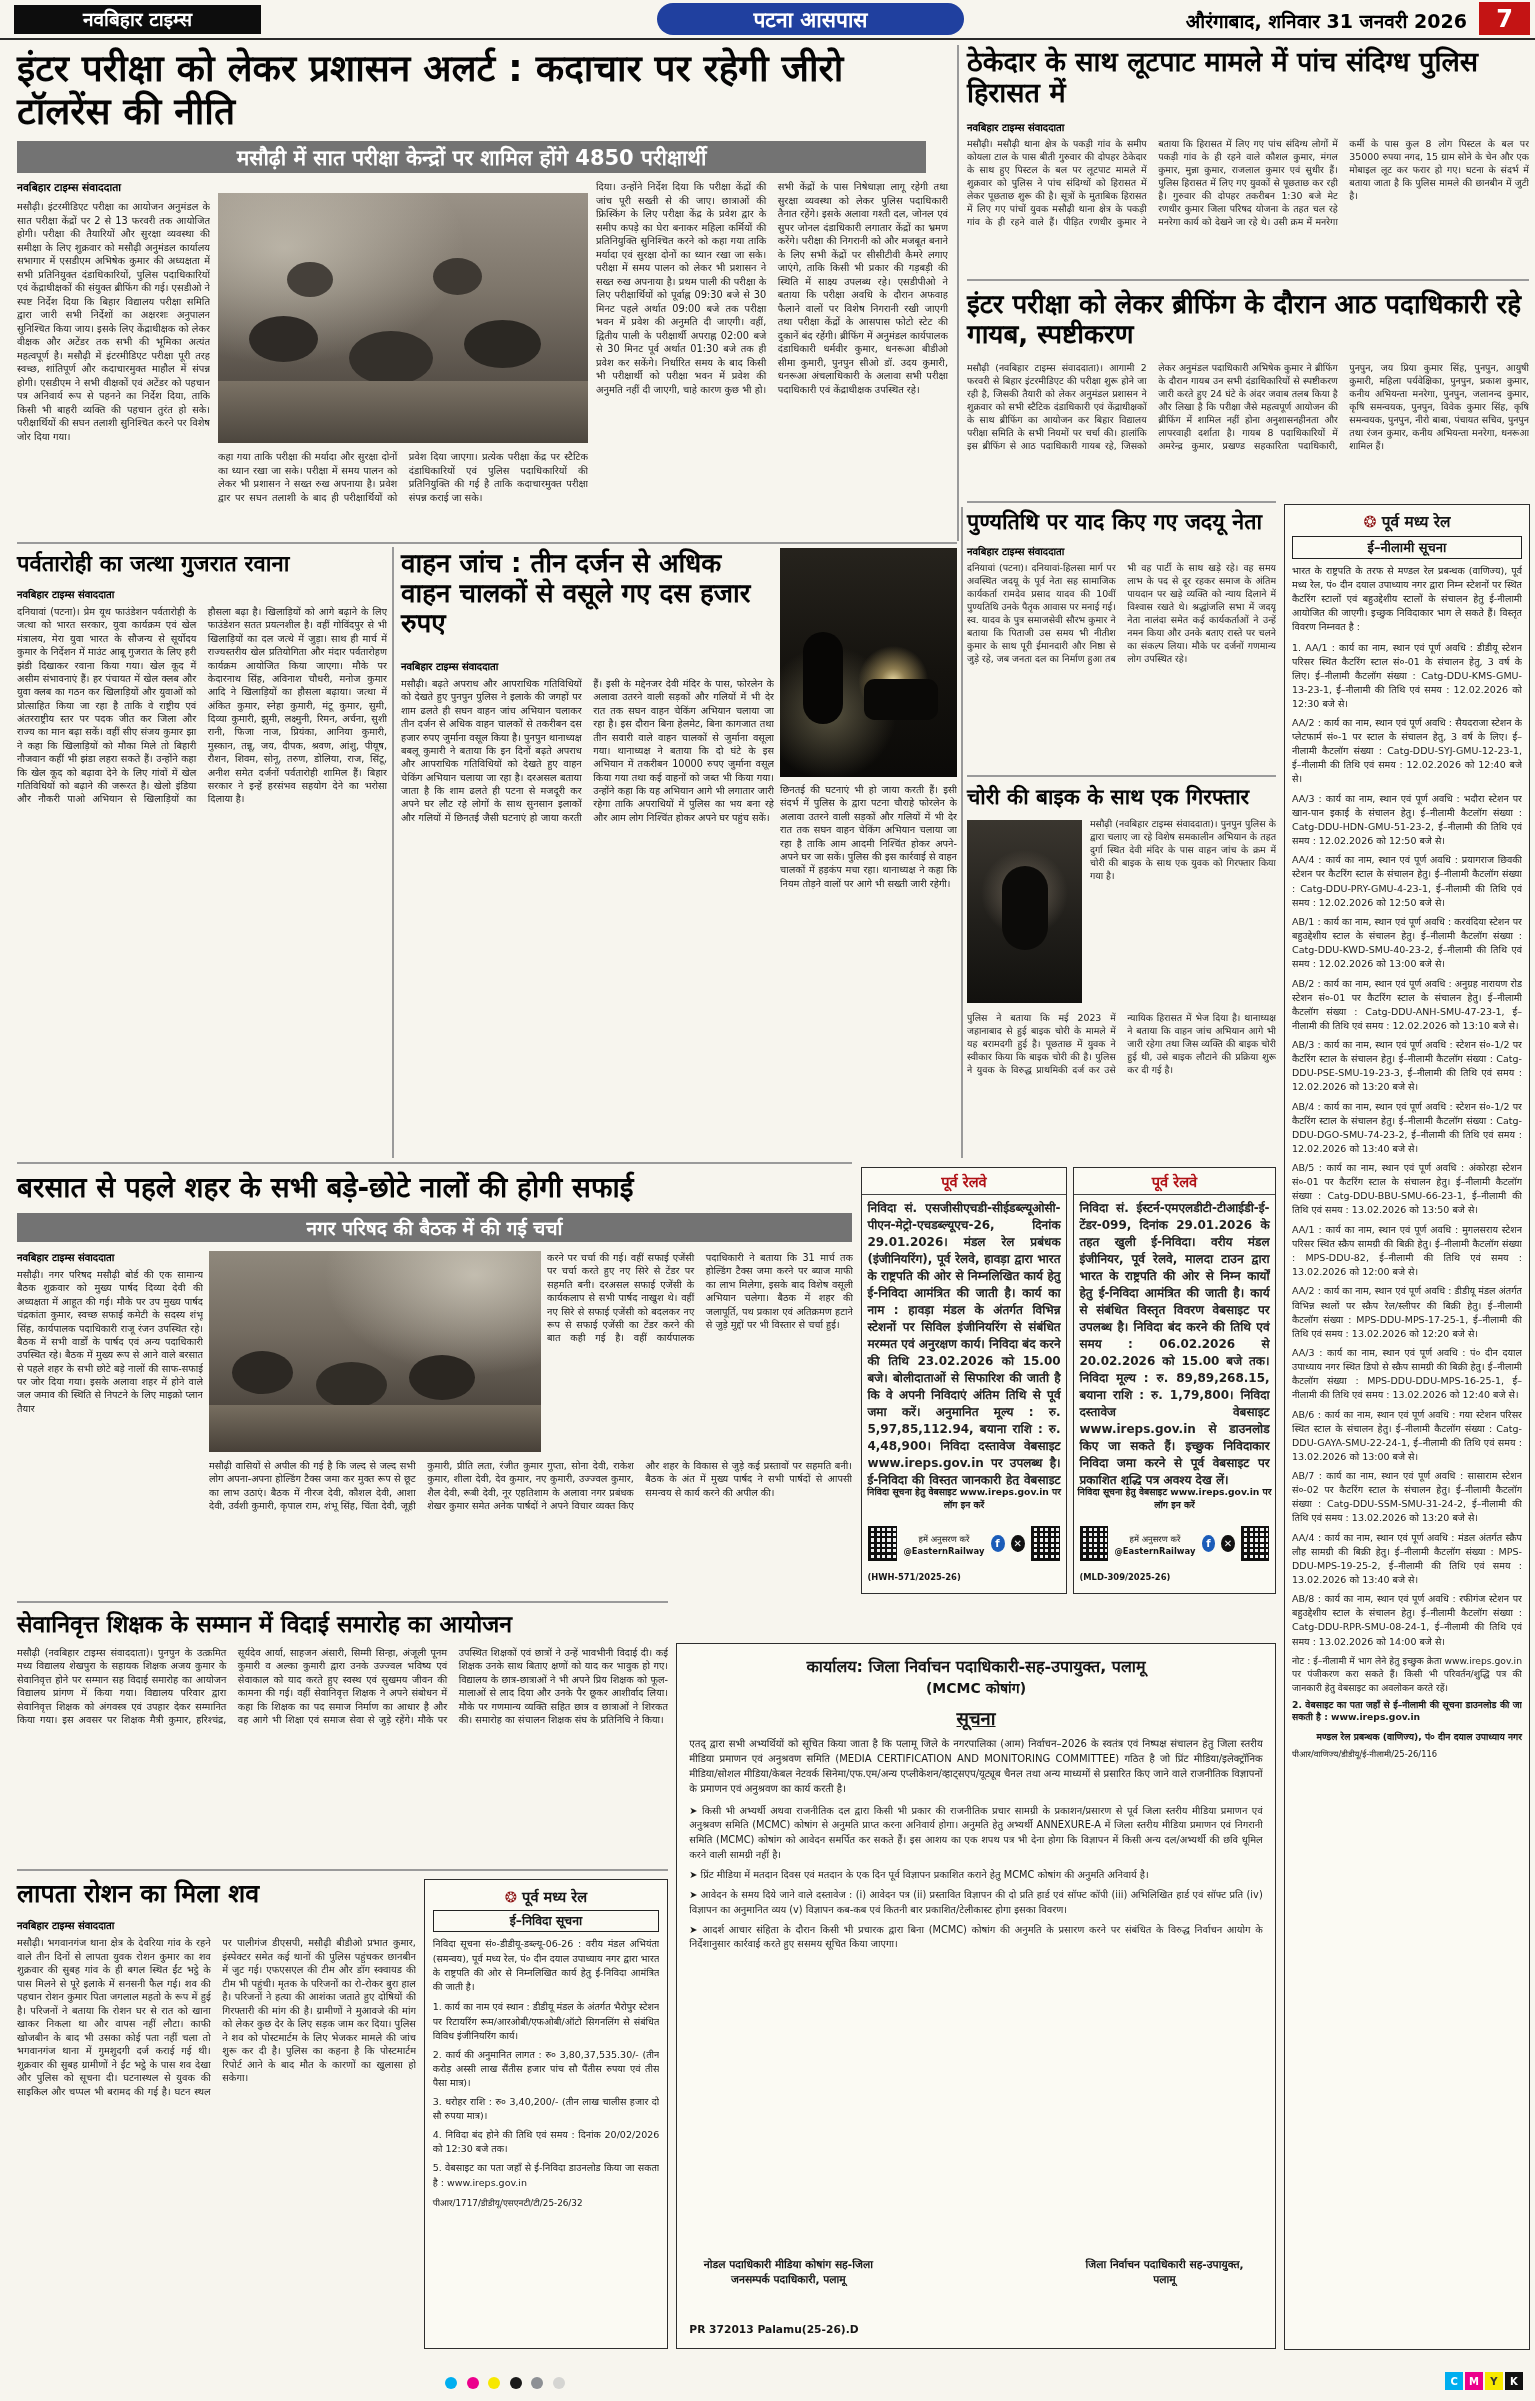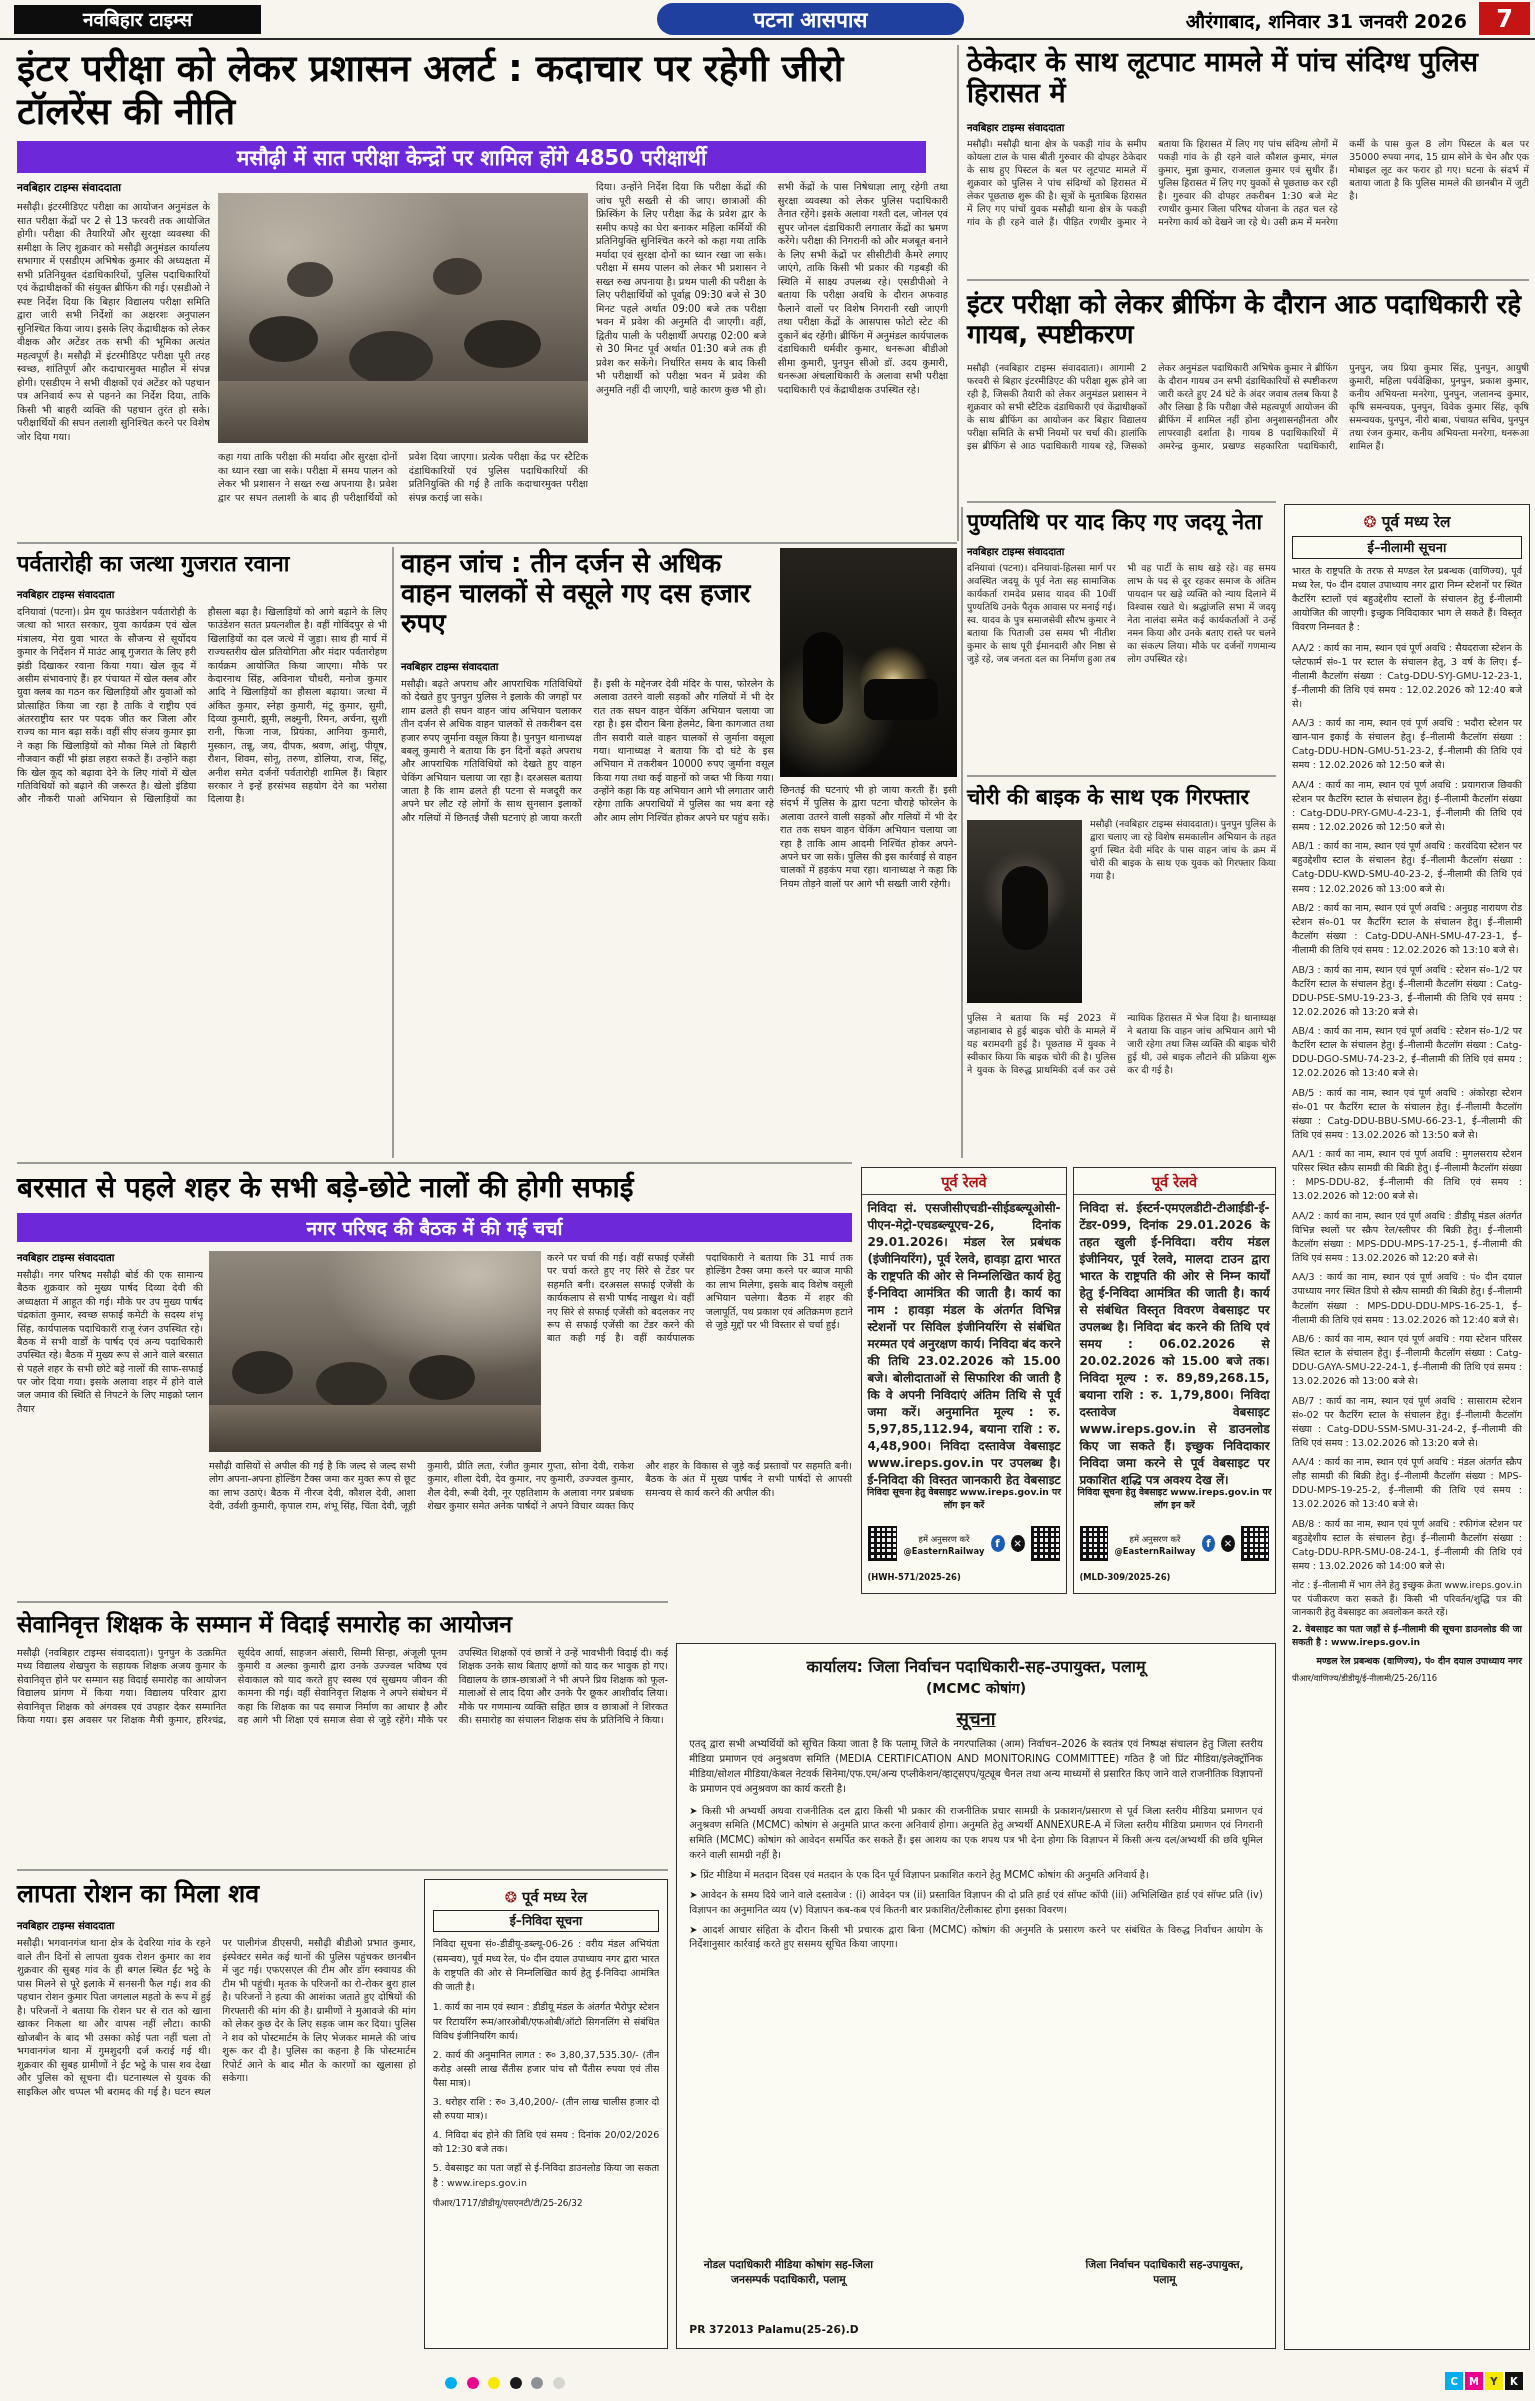--- a/index.html
+++ b/index.html
@@ -5,21 +5,21 @@
   *{margin:0;padding:0;box-sizing:border-box;}
   html,body{background:#9a9a9a;}
   .page{position:relative;width:1535px;height:2401px;background:#f7f5ee;
         font-family:"DejaVu Sans","Liberation Sans",sans-serif;color:#161616;overflow:hidden;margin:0 auto;}
   .abs{position:absolute;}
   .hl{font-weight:700;line-height:1.16;color:#050505;}
   .bt{font-size:9.8px;line-height:1.38;text-align:justify;overflow:hidden;color:#1c1c1c;}
   .c2{column-count:2;column-gap:11.5px;}
   .c3{column-count:3;column-gap:11.5px;}
   .byl{font-weight:700;font-size:10.7px;color:#000;}
-  .band{background:#6d28d9;color:#fff;font-weight:700;display:flex;align-items:center;justify-content:center;}
+  .band{background:#737373;color:#fff;font-weight:700;display:flex;align-items:center;justify-content:center;}
   .rule{background:#2a2a2a;}
   .box{border:1.5px solid #2e2e2e;background:#fbfaf3;}
   .photo{overflow:hidden;}
   .blob{position:absolute;border-radius:50%;}
   .qr{width:35px;height:35px;border:1.5px solid #111;
       background:repeating-linear-gradient(0deg,#111 0 2.3px,transparent 2.3px 5.4px),
                  repeating-linear-gradient(90deg,#111 0 2.3px,#f0f0f0 2.3px 5.4px);}
   .soc{width:17px;height:17px;border-radius:50%;color:#fff;font-size:10px;font-weight:700;
        display:flex;align-items:center;justify-content:center;}
   .rail-org{color:#b01116;font-weight:700;text-align:center;font-size:14.6px;padding:3.1px 0;border-bottom:1.2px solid #444;}
@@ -99,20 +99,21 @@
 
   <div class="abs box" style="left:1284px;top:504px;width:246px;height:1846px;padding:6.1px 7px;overflow:hidden;">
     <div class="cen" style="font-weight:700;font-size:15.4px;">
       <span style="color:#8c1212;">❂</span>
       <span>पूर्व मध्य रेल</span>
     </div>
     <div class="cen" style="font-weight:700;font-size:13px;border:1.2px solid #222;margin:3.8px 0 5.4px;padding:1.5px 0;">
       <span>ई–नीलामी सूचना</span>
     </div>
     <div class="bt" style="font-size:9.5px;line-height:1.48;margin-bottom:6.1px;">भारत के राष्ट्रपति के तरफ से मण्डल रेल प्रबन्धक (वाणिज्य), पूर्व मध्य रेल, पं० दीन दयाल उपाध्याय नगर द्वारा निम्न स्टेशनों पर स्थित कैटरिंग स्टालों एवं बहुउद्देशीय स्टालों के संचालन हेतु ई-नीलामी आयोजित की जाएगी। इच्छुक निविदाकार भाग ले सकते हैं। विस्तृत विवरण निम्नवत है :</div>
+    <div class="bt aucE" style="font-size:9.5px;line-height:1.48;">1. AA/1 : कार्य का नाम, स्थान एवं पूर्ण अवधि : डीडीयू स्टेशन परिसर स्थित कैटरिंग स्टाल सं०-01 के संचालन हेतु, 3 वर्ष के लिए। ई–नीलामी कैटलॉग संख्या : Catg-DDU-KMS-GMU-13-23-1, ई–नीलामी की तिथि एवं समय : 12.02.2026 को 12:30 बजे से।</div>
     <div class="bt aucE" style="font-size:9.5px;line-height:1.48;">AA/2 : कार्य का नाम, स्थान एवं पूर्ण अवधि : सैयदराजा स्टेशन के प्लेटफार्म सं०-1 पर स्टाल के संचालन हेतु, 3 वर्ष के लिए। ई–नीलामी कैटलॉग संख्या : Catg-DDU-SYJ-GMU-12-23-1, ई–नीलामी की तिथि एवं समय : 12.02.2026 को 12:40 बजे से।</div>
     <div class="bt aucE" style="font-size:9.5px;line-height:1.48;">AA/3 : कार्य का नाम, स्थान एवं पूर्ण अवधि : भदौरा स्टेशन पर खान-पान इकाई के संचालन हेतु। ई–नीलामी कैटलॉग संख्या : Catg-DDU-HDN-GMU-51-23-2, ई–नीलामी की तिथि एवं समय : 12.02.2026 को 12:50 बजे से।</div>
     <div class="bt aucE" style="font-size:9.5px;line-height:1.48;">AA/4 : कार्य का नाम, स्थान एवं पूर्ण अवधि : प्रयागराज छिवकी स्टेशन पर कैटरिंग स्टाल के संचालन हेतु। ई–नीलामी कैटलॉग संख्या : Catg-DDU-PRY-GMU-4-23-1, ई–नीलामी की तिथि एवं समय : 12.02.2026 को 12:50 बजे से।</div>
     <div class="bt aucE" style="font-size:9.5px;line-height:1.48;">AB/1 : कार्य का नाम, स्थान एवं पूर्ण अवधि : करवंदिया स्टेशन पर बहुउद्देशीय स्टाल के संचालन हेतु। ई–नीलामी कैटलॉग संख्या : Catg-DDU-KWD-SMU-40-23-2, ई–नीलामी की तिथि एवं समय : 12.02.2026 को 13:00 बजे से।</div>
     <div class="bt aucE" style="font-size:9.5px;line-height:1.48;">AB/2 : कार्य का नाम, स्थान एवं पूर्ण अवधि : अनुग्रह नारायण रोड स्टेशन सं०-01 पर कैटरिंग स्टाल के संचालन हेतु। ई–नीलामी कैटलॉग संख्या : Catg-DDU-ANH-SMU-47-23-1, ई–नीलामी की तिथि एवं समय : 12.02.2026 को 13:10 बजे से।</div>
     <div class="bt aucE" style="font-size:9.5px;line-height:1.48;">AB/3 : कार्य का नाम, स्थान एवं पूर्ण अवधि : स्टेशन सं०-1/2 पर कैटरिंग स्टाल के संचालन हेतु। ई–नीलामी कैटलॉग संख्या : Catg-DDU-PSE-SMU-19-23-3, ई–नीलामी की तिथि एवं समय : 12.02.2026 को 13:20 बजे से।</div>
     <div class="bt aucE" style="font-size:9.5px;line-height:1.48;">AB/4 : कार्य का नाम, स्थान एवं पूर्ण अवधि : स्टेशन सं०-1/2 पर कैटरिंग स्टाल के संचालन हेतु। ई–नीलामी कैटलॉग संख्या : Catg-DDU-DGO-SMU-74-23-2, ई–नीलामी की तिथि एवं समय : 12.02.2026 को 13:40 बजे से।</div>
     <div class="bt aucE" style="font-size:9.5px;line-height:1.48;">AB/5 : कार्य का नाम, स्थान एवं पूर्ण अवधि : अंकोरहा स्टेशन सं०-01 पर कैटरिंग स्टाल के संचालन हेतु। ई–नीलामी कैटलॉग संख्या : Catg-DDU-BBU-SMU-66-23-1, ई–नीलामी की तिथि एवं समय : 13.02.2026 को 13:50 बजे से।</div>
     <div class="bt aucE" style="font-size:9.5px;line-height:1.48;">AA/1 : कार्य का नाम, स्थान एवं पूर्ण अवधि : मुगलसराय स्टेशन परिसर स्थित स्क्रैप सामग्री की बिक्री हेतु। ई–नीलामी कैटलॉग संख्या : MPS-DDU-82, ई–नीलामी की तिथि एवं समय : 13.02.2026 को 12:00 बजे से।</div>
     <div class="bt aucE" style="font-size:9.5px;line-height:1.48;">AA/2 : कार्य का नाम, स्थान एवं पूर्ण अवधि : डीडीयू मंडल अंतर्गत विभिन्न स्थलों पर स्क्रैप रेल/स्लीपर की बिक्री हेतु। ई–नीलामी कैटलॉग संख्या : MPS-DDU-MPS-17-25-1, ई–नीलामी की तिथि एवं समय : 13.02.2026 को 12:20 बजे से।</div>

